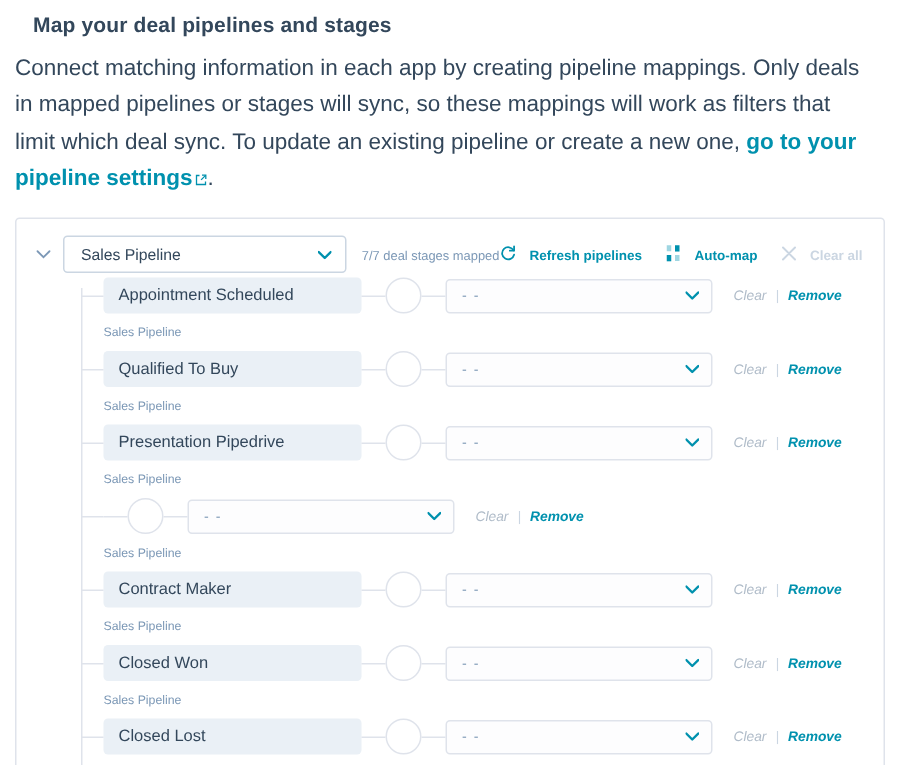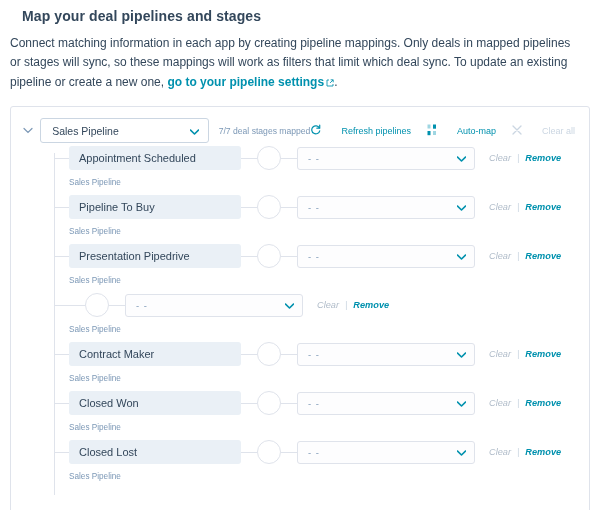--- a/index.html
+++ b/index.html
@@ -25,21 +25,21 @@
 
   
   .page-title {
     font-size: 14px;
     font-weight: bold;
     color: #33475b;
     letter-spacing: .1px;
     margin: 0 0 10px 12px;
   }
   .page-desc {
-    font-size: 12px;
+    font-size: 15px;
     line-height: 1.62;
     color: #33475b;
     margin: 0 6px 13px 0;
     max-width: 578px;
   }
   .inline-link {
     color: #0091ae;
     text-decoration: none;
     font-weight: bold;
   }
@@ -100,23 +100,23 @@
   .head-actions {
     margin-left: auto;
     display: flex;
     align-items: center;
     gap: 16px;
     padding-right: 2px;
   }
   .head-action {
     display: flex;
     align-items: center;
-    gap: 20px;
+    gap: 9px;
     font-size: 9px;
-    font-weight: normal;
+    font-weight: bold;
     color: #0091ae;
     cursor: pointer;
     white-space: nowrap;
   }
   .head-action.disabled {
     color: #cbd6e2;
     cursor: default;
   }
 
   
@@ -363,21 +363,21 @@
             <span class="link-remove">Remove</span>
           </div>
         </div>
         <div class="row-sub">Sales Pipeline</div>
       </div>
 
       <div class="map-row">
         <div class="branch"></div>
         <div class="row-main">
           <div class="stage-pill">
-            <span>Pipeline To Buy</span>
+            <span>Qualified To Buy</span>
           </div>
           <div class="connector">
             <span class="conn-line"></span>
             <span class="conn-circle"></span>
             <span class="conn-line"></span>
           </div>
           <div class="target-select">
             <span>- -</span>
             <span><svg width="9" height="6" viewBox="0 0 9 6">
                   <path d="M0.5 1L4.5 5L8.5 1" fill="none" stroke="#0091ae" stroke-width="1.6" stroke-linecap="round" stroke-linejoin="round"></path>

